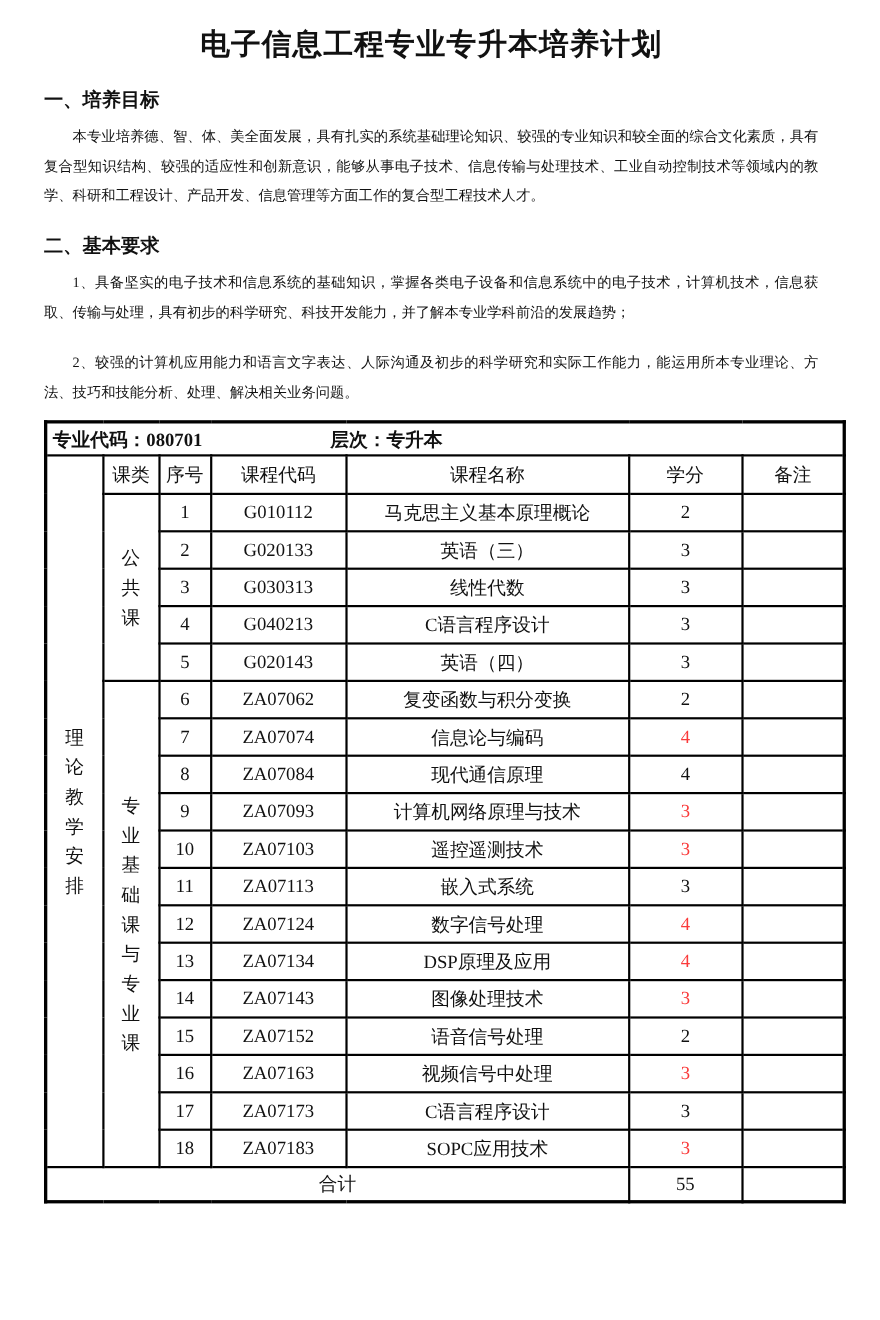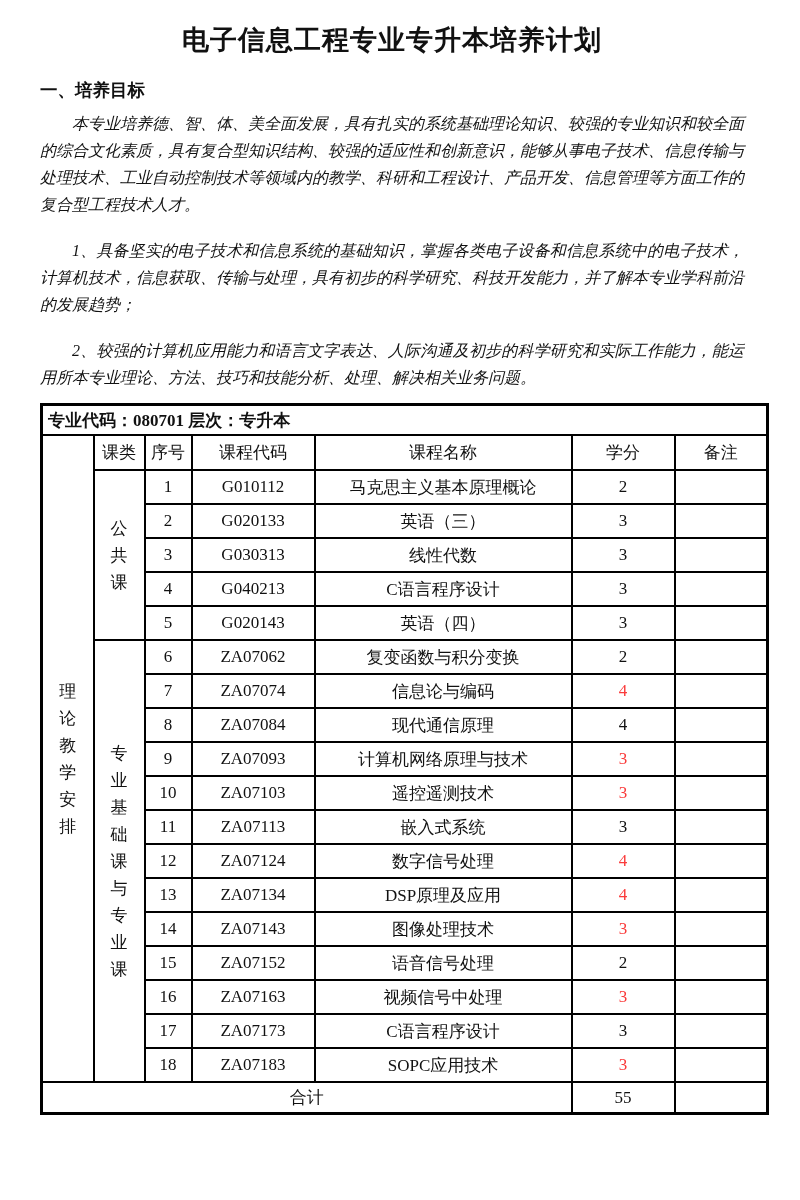--- a/index.html
+++ b/index.html
@@ -26,26 +26,25 @@
     margin: 2px 0 0 0;
     letter-spacing: 1px;
   }
   h2.sec-heading {
     font-family: "Liberation Sans", "DejaVu Sans", sans-serif;
     font-size: 17.5px;
     font-weight: bold;
     margin: 20px 0 8px 0;
   }
   p.body-par {
-    font-size: 16px;
+    font-size: 13px;
     line-height: 27px;
     text-align: justify;
     text-indent: 2em;
     margin: 8px 0 0 0;
-    font-style: italic;
   }
   p.body-par + p.body-par { margin-top: 19px; }
 
   table.courses {
     border-collapse: collapse;
     table-layout: fixed;
     width: 726px;
     margin-top: 12px;
     border: 3px solid #000;
   }
@@ -55,21 +54,21 @@
     padding: 0;
     vertical-align: middle;
     overflow: hidden;
   }
   tr.meta-row td {
     height: 28px;
     font-weight: bold;
     text-align: left;
     padding-left: 5px;
   }
-  tr.meta-row .level-part { }
+  tr.meta-row .level-part { margin-left: 112px; }
   tr.head-row td { height: 33px; text-align: center; }
   tr.course-row td { height: 32px; }
   tr.footer-row td { height: 29px; text-align: center; }
   td.center { text-align: center; }
   td.name-cell { text-align: center; padding-left: 4px; }
   td.vert-cell { text-align: center; margin-top: 16px; }
   .vtext {
     display: inline-block;
     width: 19px;
     line-height: 27px;
@@ -83,20 +82,21 @@
 </head>
 <body>
 
 <div class="page">
 
   <h1 class="doc-title">电子信息工程专业专升本培养计划</h1>
 
   <h2 class="sec-heading">一、培养目标</h2>
   <p class="body-par">本专业培养德、智、体、美全面发展，具有扎实的系统基础理论知识、较强的专业知识和较全面的综合文化素质，具有复合型知识结构、较强的适应性和创新意识，能够从事电子技术、信息传输与处理技术、工业自动控制技术等领域内的教学、科研和工程设计、产品开发、信息管理等方面工作的复合型工程技术人才。</p>
 
+  <h2 class="sec-heading">二、基本要求</h2>
   <p class="body-par">1、具备坚实的电子技术和信息系统的基础知识，掌握各类电子设备和信息系统中的电子技术，计算机技术，信息获取、传输与处理，具有初步的科学研究、科技开发能力，并了解本专业学科前沿的发展趋势；</p>
   <p class="body-par">2、较强的计算机应用能力和语言文字表达、人际沟通及初步的科学研究和实际工作能力，能运用所本专业理论、方法、技巧和技能分析、处理、解决相关业务问题。</p>
 
 
   <table class="courses">
     <colgroup>
       <col style="width:52px">
         <col style="width:51px">
         <col style="width:47px">
       <col style="width:123px">

